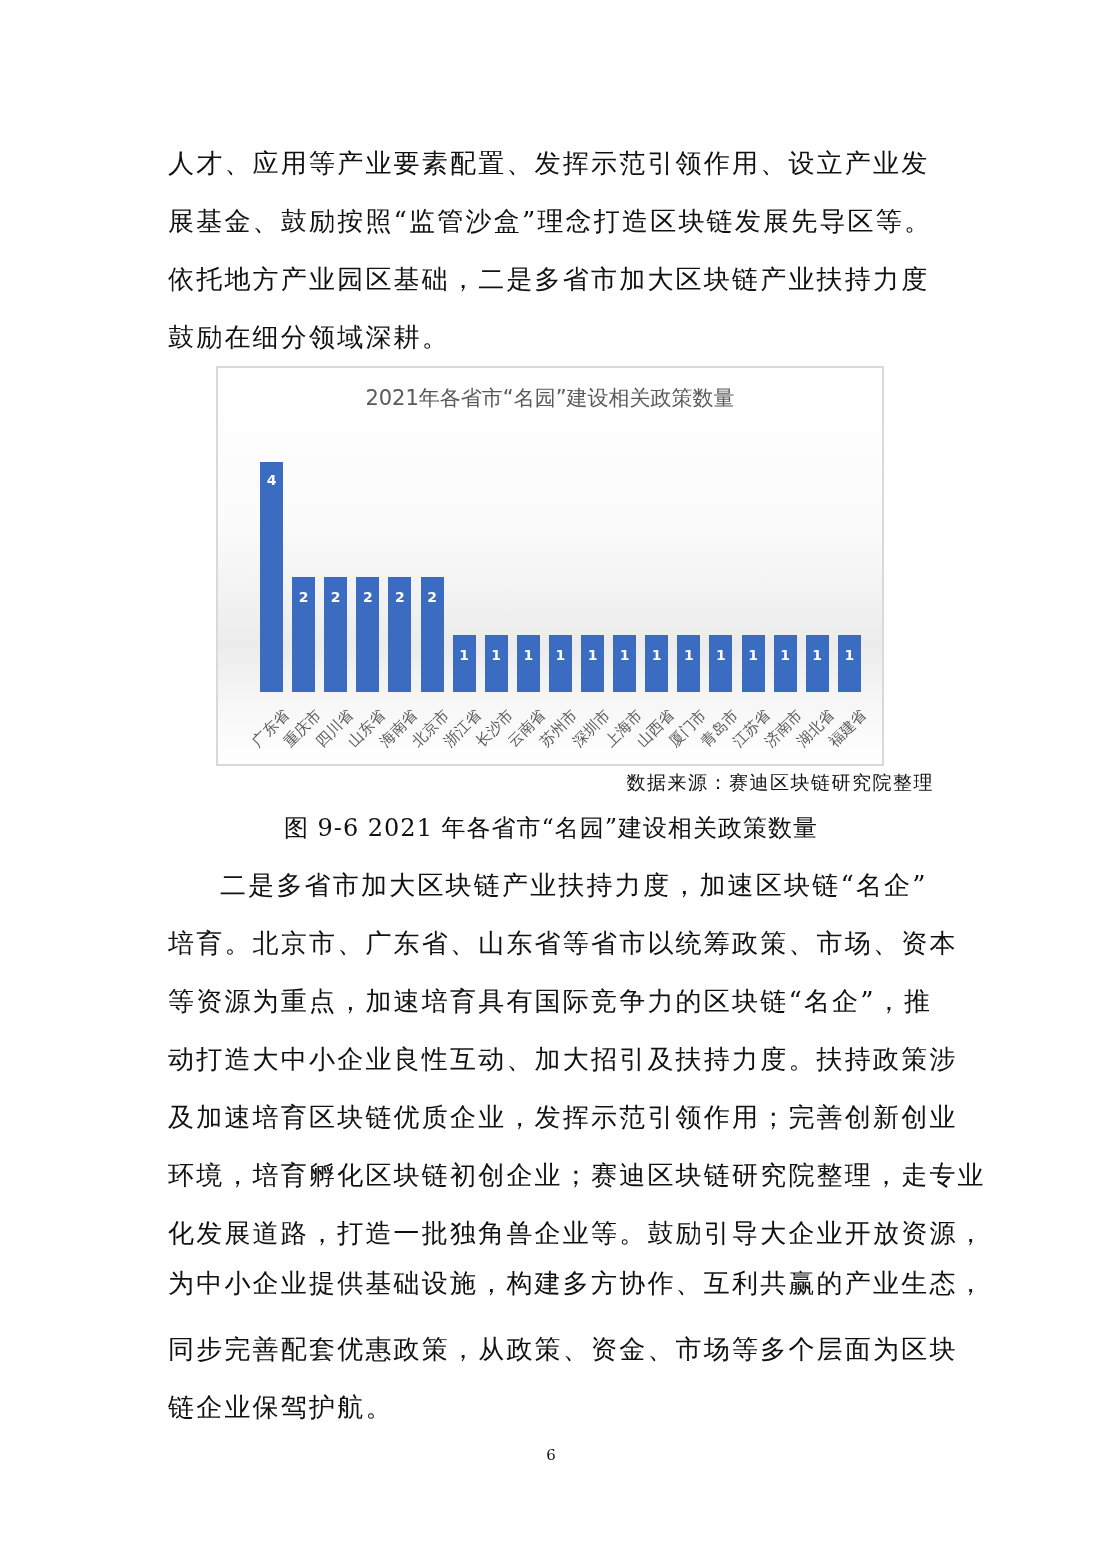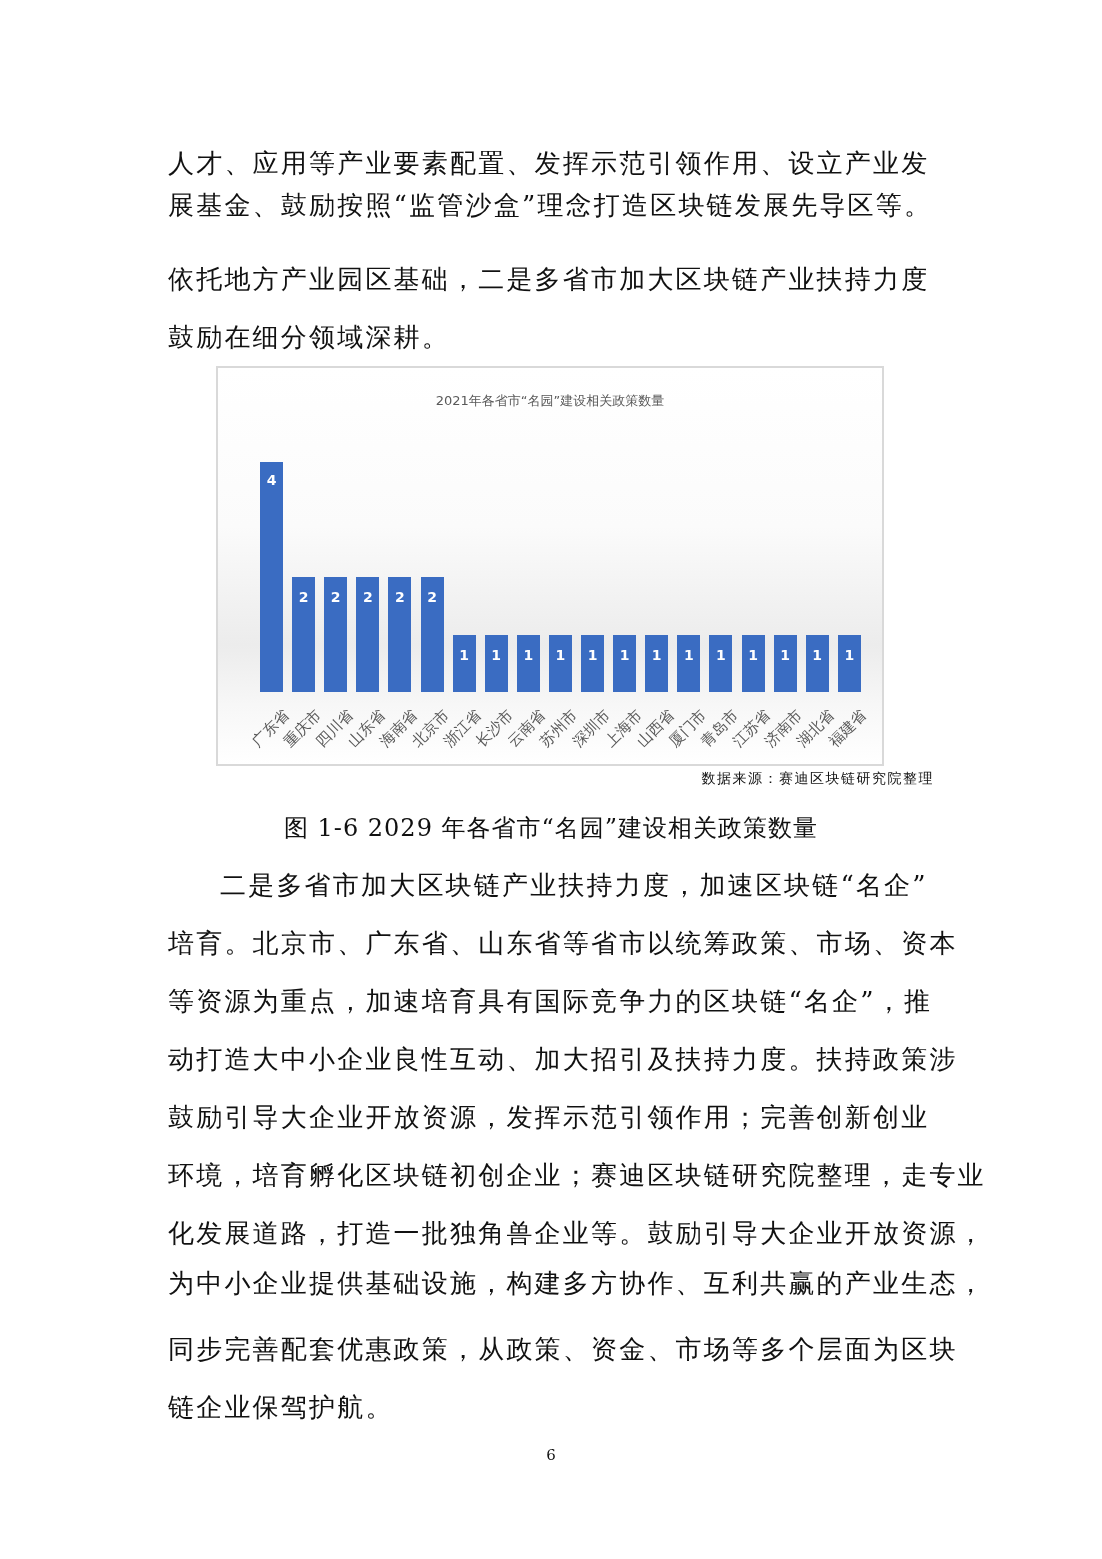--- a/index.html
+++ b/index.html
@@ -3,37 +3,37 @@
 <meta charset="utf-8">
 <style>
   html, body { margin:0; padding:0; background:#ffffff; }
   body { width:1102px; height:1559px; position:relative; overflow:hidden;
          font-family:"DejaVu Serif","Liberation Serif",serif; color:#111; }
   .para { position:absolute; left:168px; width:766px; font-size:26px; letter-spacing:2.2px; }
   .line { position:absolute; left:0; white-space:nowrap; height:34px; line-height:34px; }
   .chart { position:absolute; left:216px; top:366px; width:668px; height:400px;
            border:2px solid #d9d9d9; box-sizing:border-box;
            background:linear-gradient(to bottom,#ffffff 0%,#fbfbfb 40%,#ececec 70%,#f7f7f7 85%,#ffffff 100%); }
-  .chart-title { position:absolute; top:24px; left:0; width:100%; text-align:center;
-           font-family:"DejaVu Sans","Liberation Sans",sans-serif; font-size:13px; color:#595959; }
+  .chart-title { position:absolute; top:16px; left:0; width:100%; text-align:center;
+           font-family:"DejaVu Sans","Liberation Sans",sans-serif; font-size:21px; color:#595959; }
   .bar { position:absolute; background:#3a6cc2; }
   .bar-label { position:absolute; left:0; width:100%; text-align:center; color:#fff;
            font-family:"DejaVu Sans","Liberation Sans",sans-serif; font-size:14px; font-weight:bold; }
   .xlab { position:absolute; top:338px; font-family:"DejaVu Sans","Liberation Sans",sans-serif;
           font-size:15px; color:#595959; transform-origin:right top; transform:rotate(-45deg); white-space:nowrap; }
-  .source { position:absolute; right:168px; top:770px; font-size:14px; letter-spacing:1.5px; }
+  .source { position:absolute; right:168px; top:770px; font-size:19px; letter-spacing:1.5px; }
   .caption { position:absolute; left:0; width:1102px; top:812px; text-align:center; font-size:24px; letter-spacing:1px; }
   .pagenum { position:absolute; left:0; width:1102px; top:1446px; text-align:center; font-size:15px; }
 </style>
 </head>
 <body>
 
 <div class="para" style="top:146px;">
   <div class="line" style="top:0px">人才、应用等产业要素配置、发挥示范引领作用、设立产业发</div>
-  <div class="line" style="top:42px">展基金、鼓励按照“监管沙盒”理念打造区块链发展先导区等。</div>
+  <div class="line" style="top:58px">展基金、鼓励按照“监管沙盒”理念打造区块链发展先导区等。</div>
   <div class="line" style="top:116px">依托地方产业园区基础，二是多省市加大区块链产业扶持力度</div>
   <div class="line" style="top:174px">鼓励在细分领域深耕。</div>
 </div>
 
 <div class="chart">
   <div class="chart-title">2021年各省市“名园”建设相关政策数量</div>
   <div id="bars">
       <div class="bar" style="left: 42px; top: 94px; width: 23px; height: 230px; background: rgb(58, 108, 194);">
         <div class="bar-label" style="top: 10px;">4</div>
       </div>
@@ -107,28 +107,28 @@
       </div>
       <div class="xlab" style="right: 56.8px;">湖北省</div>
       <div class="bar" style="left: 619.8px; top: 266.5px; width: 23px; height: 57.5px; background: rgb(58, 108, 194);">
         <div class="bar-label" style="top: 12px;">1</div>
       </div>
       <div class="xlab" style="right: 24.7px;">福建省</div>
     </div>
 </div>
 
 <div class="source">数据来源：赛迪区块链研究院整理</div>
-<div class="caption">图 1-6   2029 年各省市“名园”建设相关政策数量</div>
+<div class="caption">图 9-6   2021 年各省市“名园”建设相关政策数量</div>
 
 <div class="para" style="top:868px;">
   <div class="line" style="top:0px; left:52px">二是多省市加大区块链产业扶持力度，加速区块链“名企”</div>
   <div class="line" style="top:58px">培育。北京市、广东省、山东省等省市以统筹政策、市场、资本</div>
   <div class="line" style="top:116px">等资源为重点，加速培育具有国际竞争力的区块链“名企”，推</div>
   <div class="line" style="top:174px">动打造大中小企业良性互动、加大招引及扶持力度。扶持政策涉</div>
-  <div class="line" style="top:232px">鼓励引导大企业开放资源，发挥示范引领作用；完善创新创业</div>
+  <div class="line" style="top:232px">及加速培育区块链优质企业，发挥示范引领作用；完善创新创业</div>
   <div class="line" style="top:290px">环境，培育孵化区块链初创企业；赛迪区块链研究院整理，走专业</div>
   <div class="line" style="top:348px">化发展道路，打造一批独角兽企业等。鼓励引导大企业开放资源，</div>
   <div class="line" style="top:398px">为中小企业提供基础设施，构建多方协作、互利共赢的产业生态，</div>
   <div class="line" style="top:464px">同步完善配套优惠政策，从政策、资金、市场等多个层面为区块</div>
   <div class="line" style="top:522px">链企业保驾护航。</div>
 </div>
 
 <div class="pagenum">6</div>
 
 </body></html>

